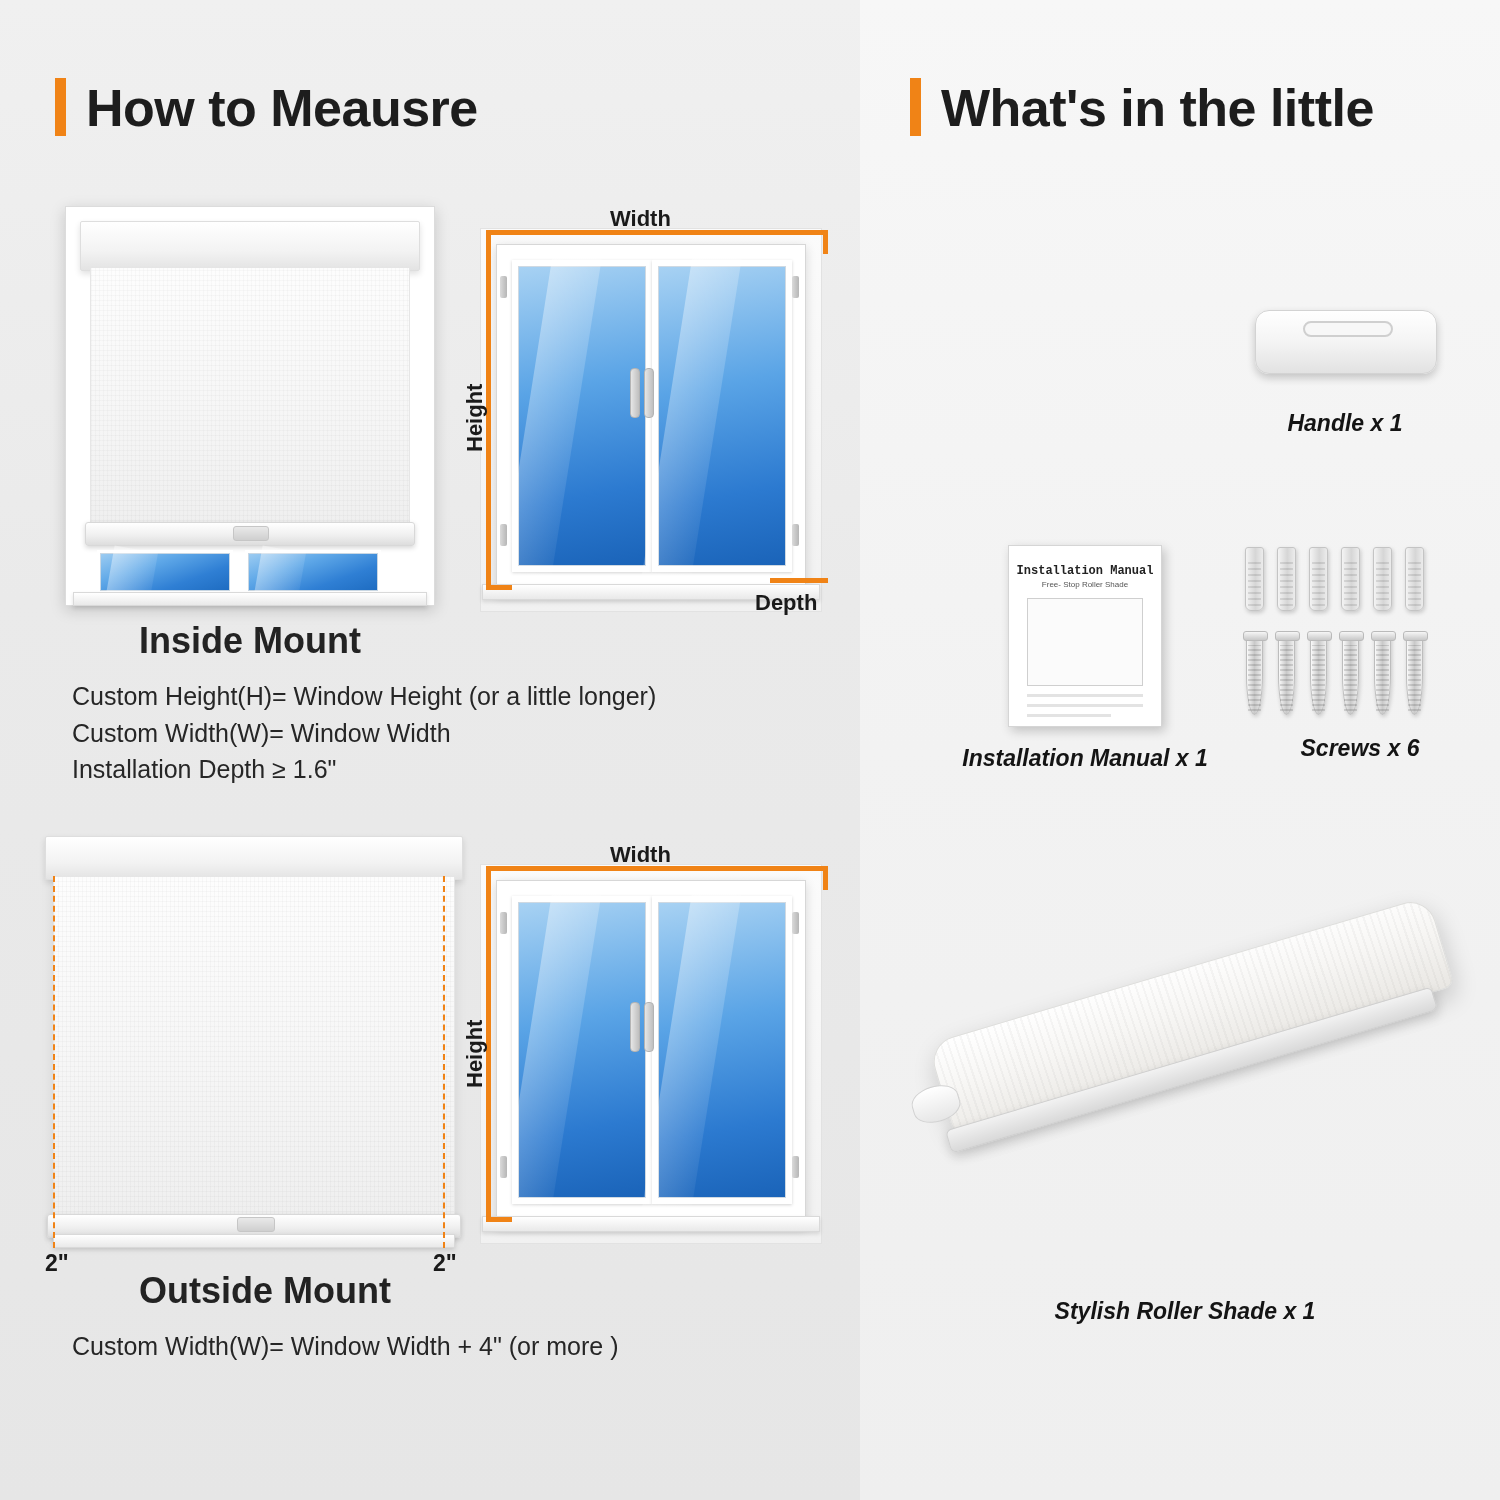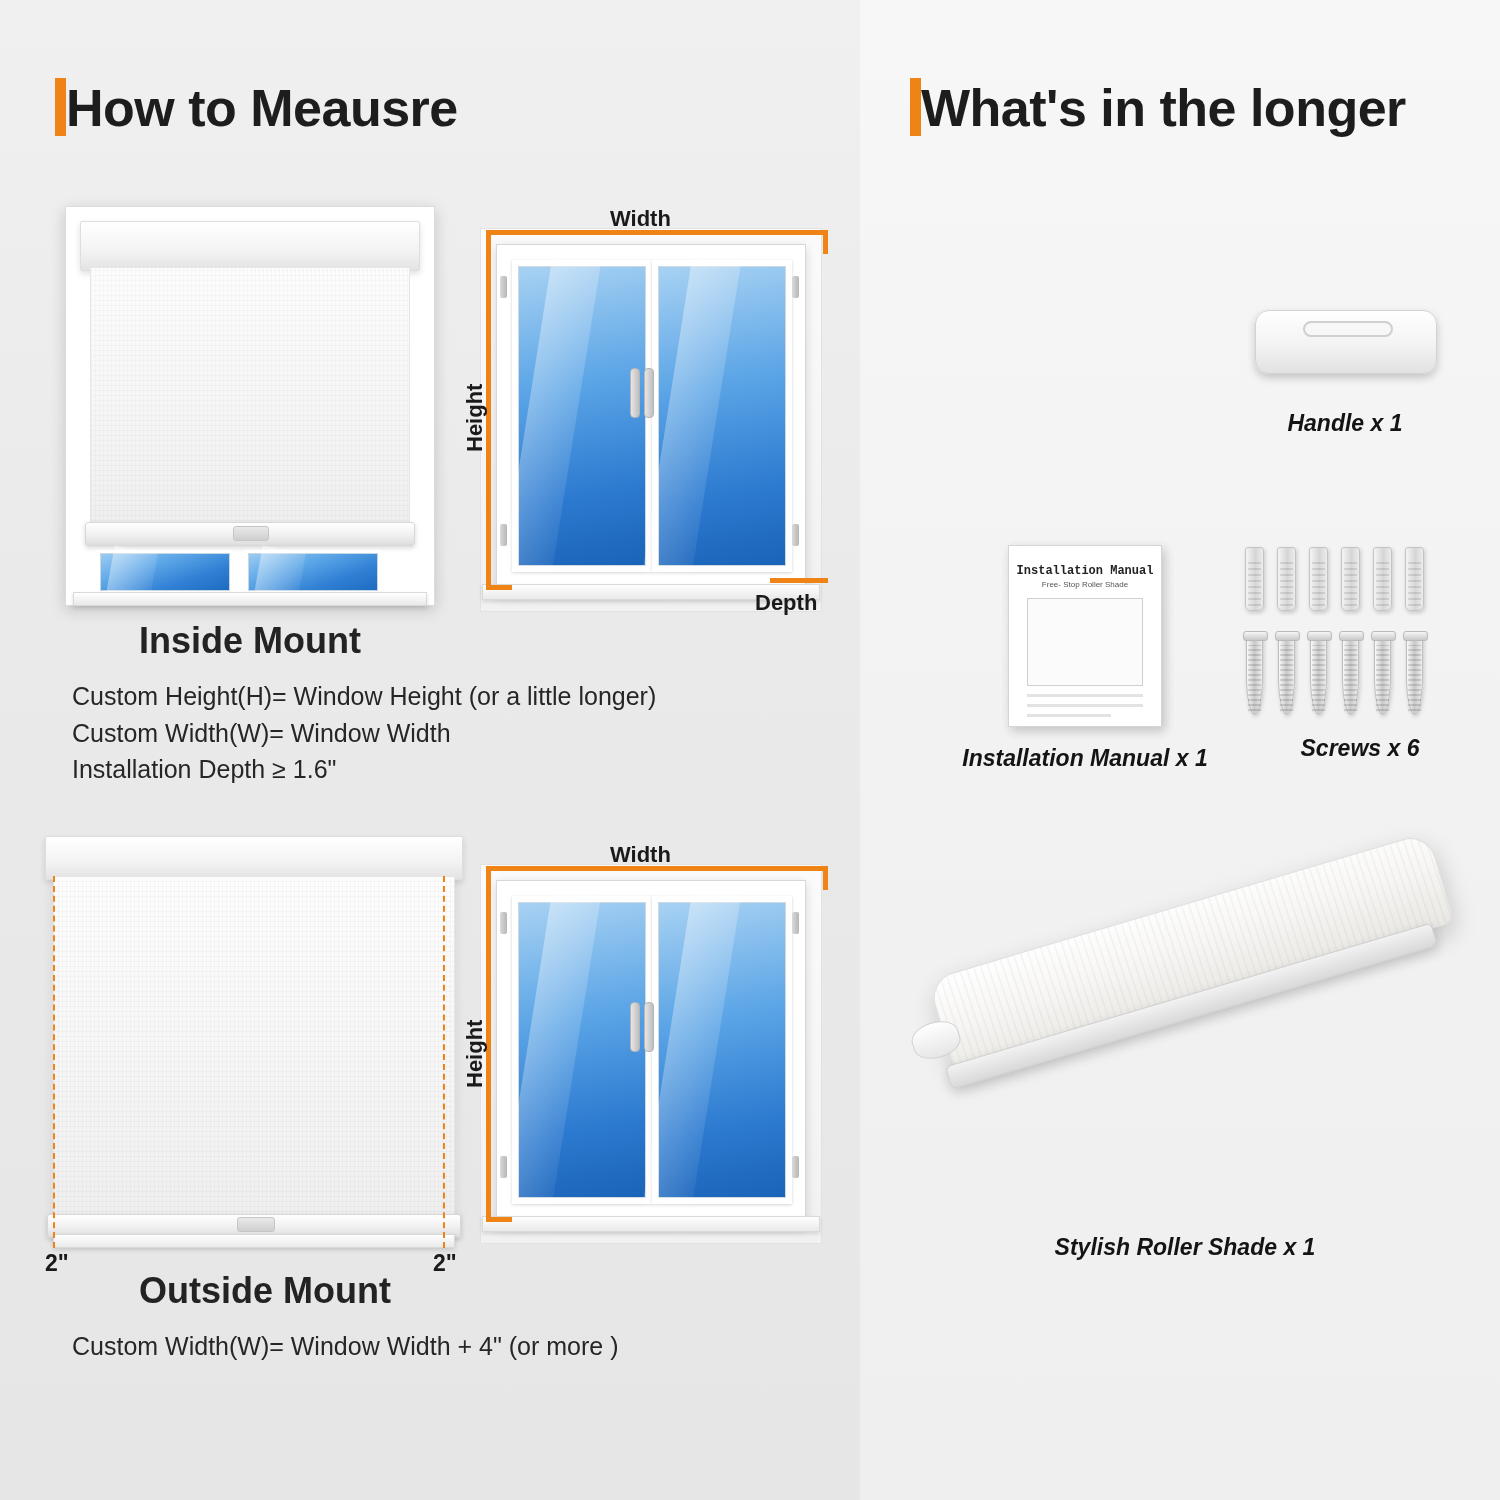--- a/index.html
+++ b/index.html
@@ -29,20 +29,21 @@
   .col-right {
     position: relative;
     width: 640px;
     height: 1500px;
     background: linear-gradient(180deg,#f7f7f7 0%, #f2f2f2 50%, #efefef 100%);
   }
   
   .heading {
     display: flex;
     align-items: flex-start;
+    gap: 20px;
   }
   .heading .bar {
     width: 11px;
     height: 58px;
     background: #f08316;
     flex: none;
   }
   .heading .txt {
     font-size: 52px;
     font-weight: bold;
@@ -473,21 +474,21 @@
       </div>
     </div>
   </div>
 
   <div class="divider"></div>
 
   <div class="col-right">
 
     <div class="heading" id="h-right">
       <span class="bar"></span>
-      <span class="txt">What's in the longer</span>
+      <span class="txt">What's in the little</span>
     </div>
 
 
     <div style="position:absolute;left:360px;top:300px;width:250px;height:200px;">
       <div class="handle-piece" style="left:35px;top:10px;width:180px;height:62px;"></div>
       <div class="pkg-caption" style="left:0;top:110px;width:250px;">Handle x 1</div>
     </div>
 
     <div style="position:absolute;left:80px;top:535px;width:290px;height:260px;">
       <div class="manual" style="left:68px;top:10px;width:152px;height:180px;">
@@ -524,21 +525,21 @@
       <div class="screw" style="left:139px;top:100px;height:78px;">
           <span class="screw-head"></span>
         </div>
       <div class="screw" style="left:171px;top:100px;height:78px;">
           <span class="screw-head"></span>
         </div>
 
       <div class="pkg-caption" style="left:0;top:200px;width:250px;">Screws  x 6</div>
     </div>
 
-    <div class="roller" style="left:30px;top:844px;width:590px;height:440px;">
+    <div class="roller" style="left:30px;top:908px;width:590px;height:440px;">
       <div class="tube" style="left:40px;top:60px;width:520px;height:92px;"></div>
       <div class="edge" style="left:48px;top:150px;width:505px;height:22px;"></div>
       <div class="cap" style="left:22px;top:178px;width:46px;height:34px;"></div>
       <div class="pkg-caption" style="left:0;top:390px;width:590px;">Stylish Roller Shade x 1</div>
     </div>
 
   </div>
 </div>
 
 </body></html>

